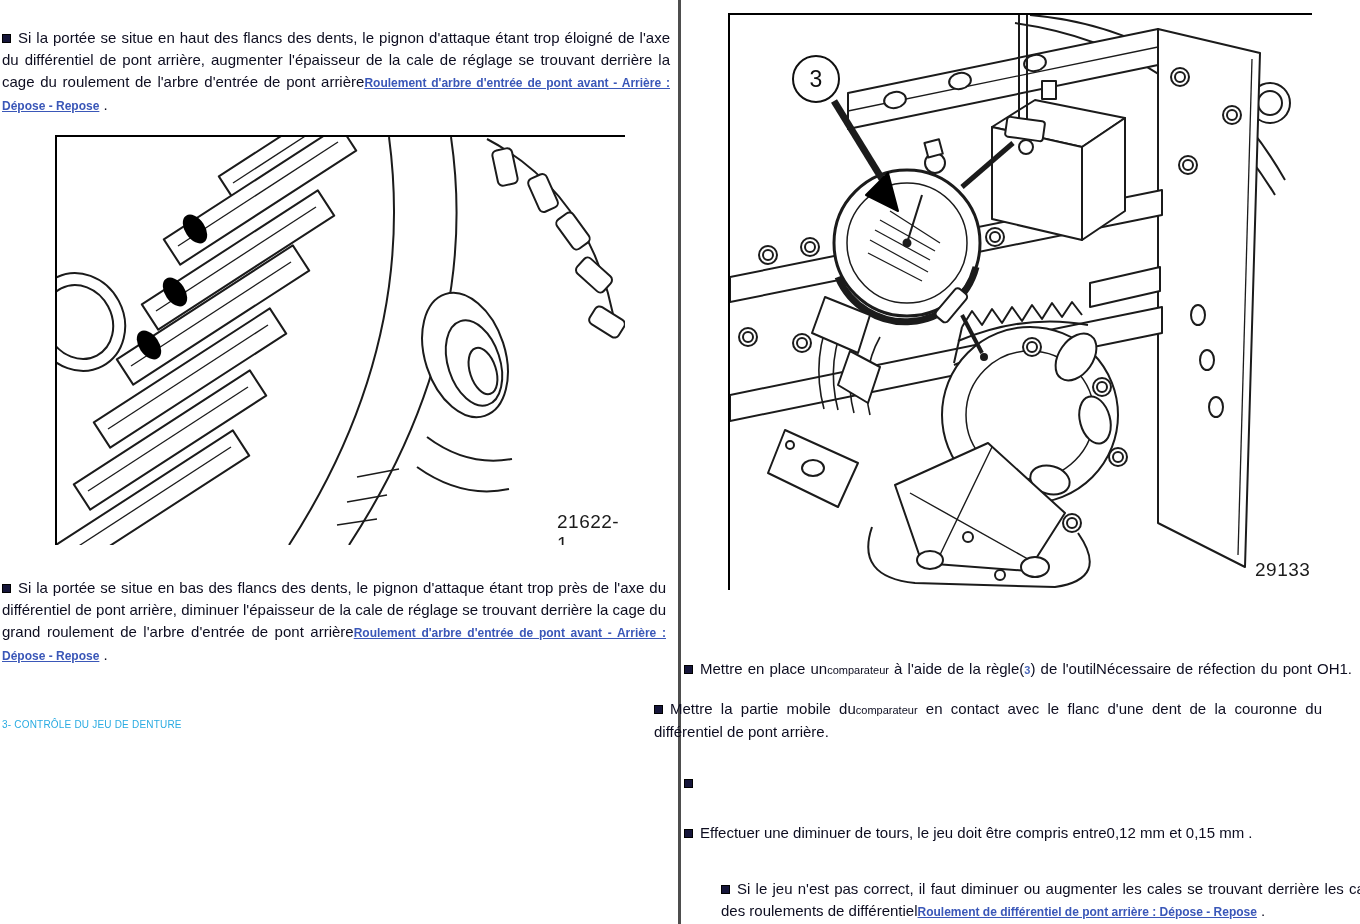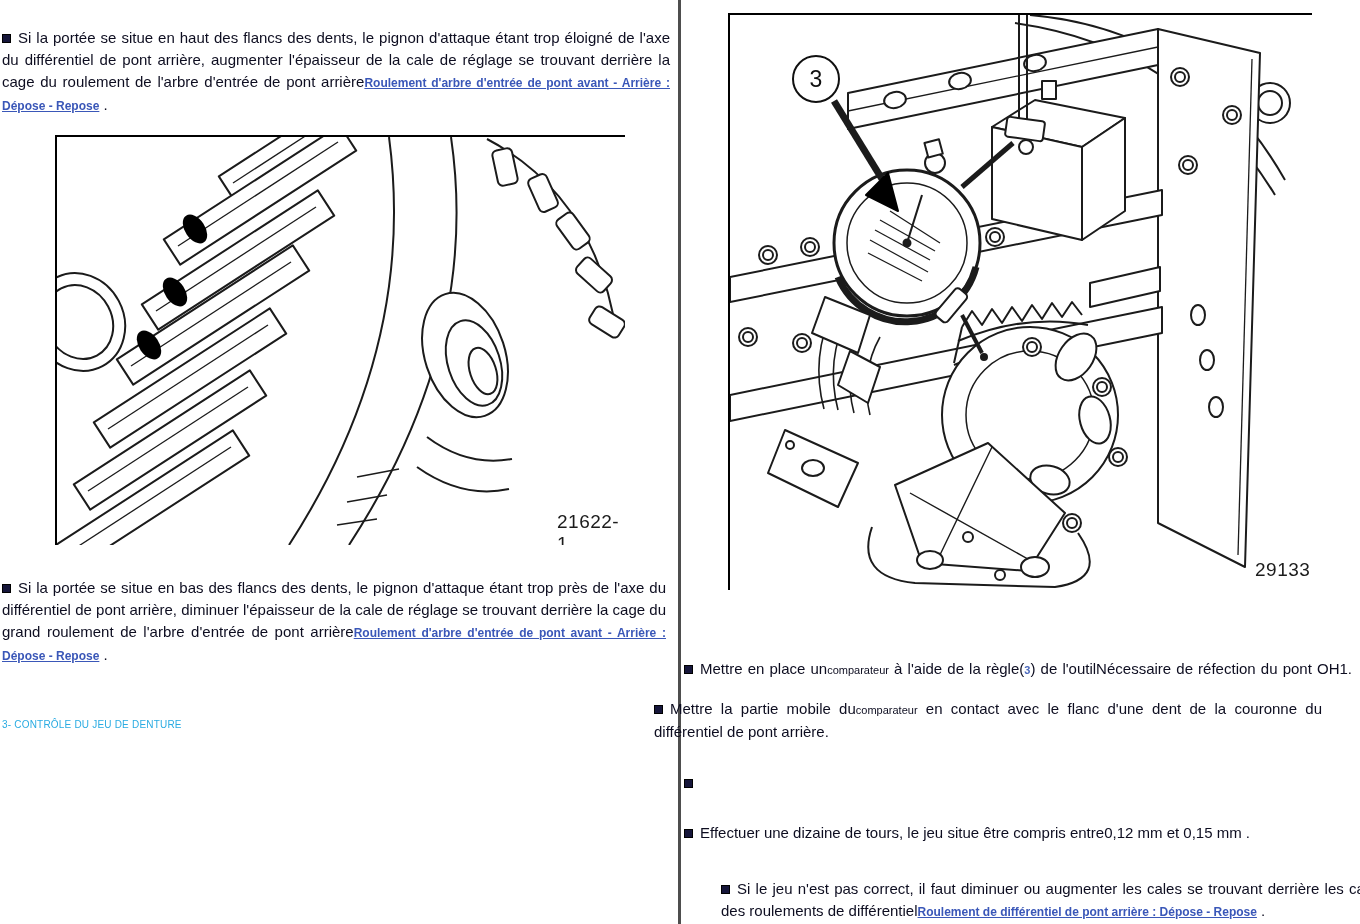--- a/index.html
+++ b/index.html
@@ -229,15 +229,15 @@
 </div>
 
 <div class="para" style="left:684px;top:622px;width:668px;margin-top:36px;">
   <div class="justify-last"><span class="bullet"></span><span>Mettre en place un</span><span class="small-run">comparateur</span><span> à l'aide de la règle(</span><span class="ref">3</span><span>) de l'outil</span><span>Nécessaire de réfection du pont OH1.</span></div>
 </div>
 
 <div class="para" style="left:654px;top:698px;width:668px;"><span class="bullet"></span><span>Mettre la partie mobile du</span><span class="small-run">comparateur</span><span> en contact avec le flanc d'une dent de la couronne du différentiel de pont arrière.</span></div>
 
 <div class="para" style="left:684px;top:772px;width:668px;"><span class="bullet"></span></div>
 
-<div class="para" style="left:684px;top:822px;width:668px;"><span class="bullet"></span><span>Effectuer une dizaine de tours, le jeu situe être compris entre</span><span>0,12 mm et 0,15 mm</span><span> .</span></div>
+<div class="para" style="left:684px;top:822px;width:668px;"><span class="bullet"></span><span>Effectuer une diminuer de tours, le jeu doit être compris entre</span><span>0,12 mm et 0,15 mm</span><span> .</span></div>
 
 <div class="para" style="left:684px;top:878px;width:668px;margin-left:37px;"><span class="bullet"></span><span>Si le jeu n'est pas correct, il faut diminuer ou augmenter les cales se trouvant derrière les cages des roulements de différentiel</span><span class="lnk">Roulement de différentiel de pont arrière : Dépose - Repose</span><span> .</span></div>
 
 </body></html>

